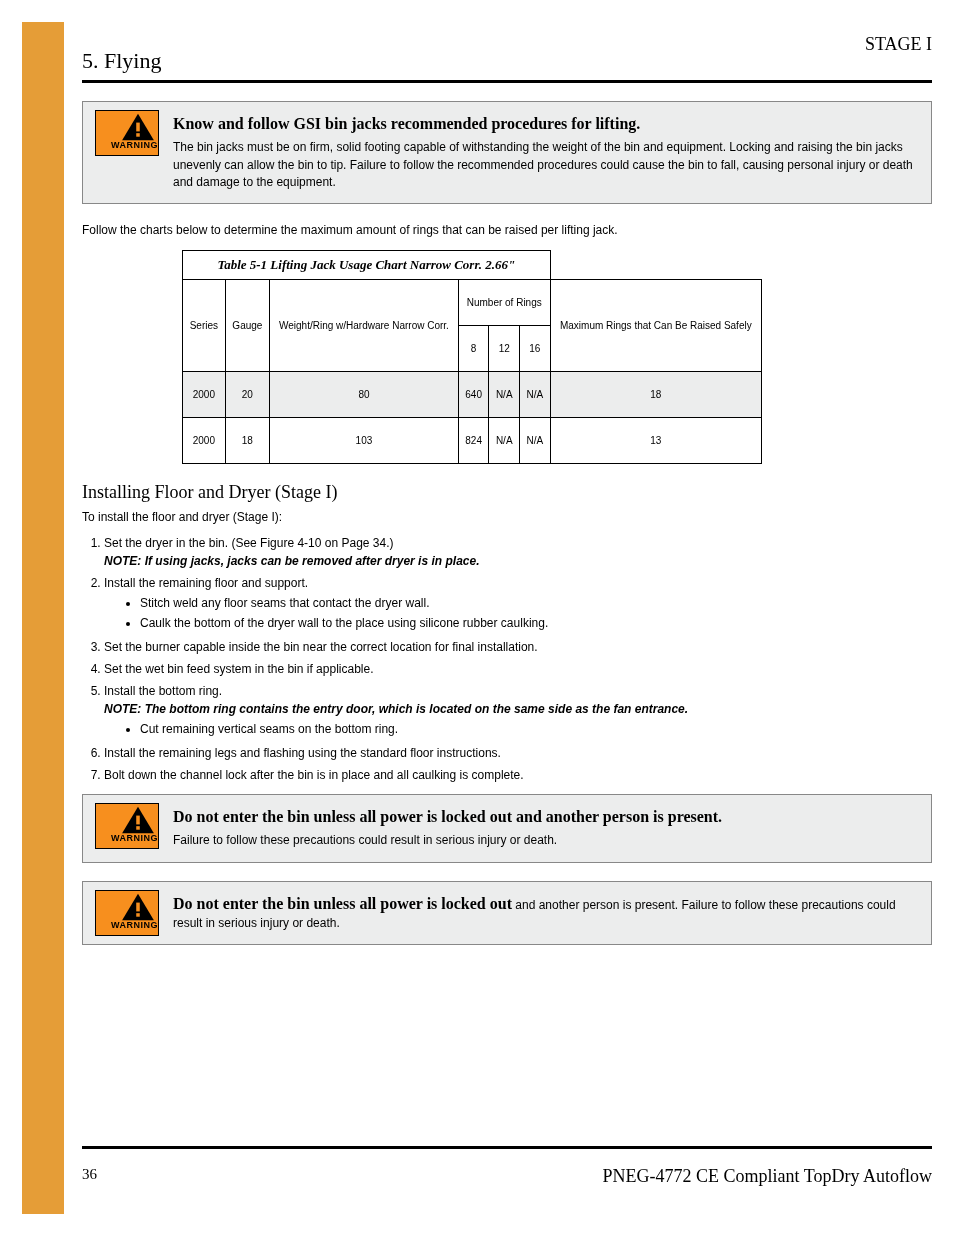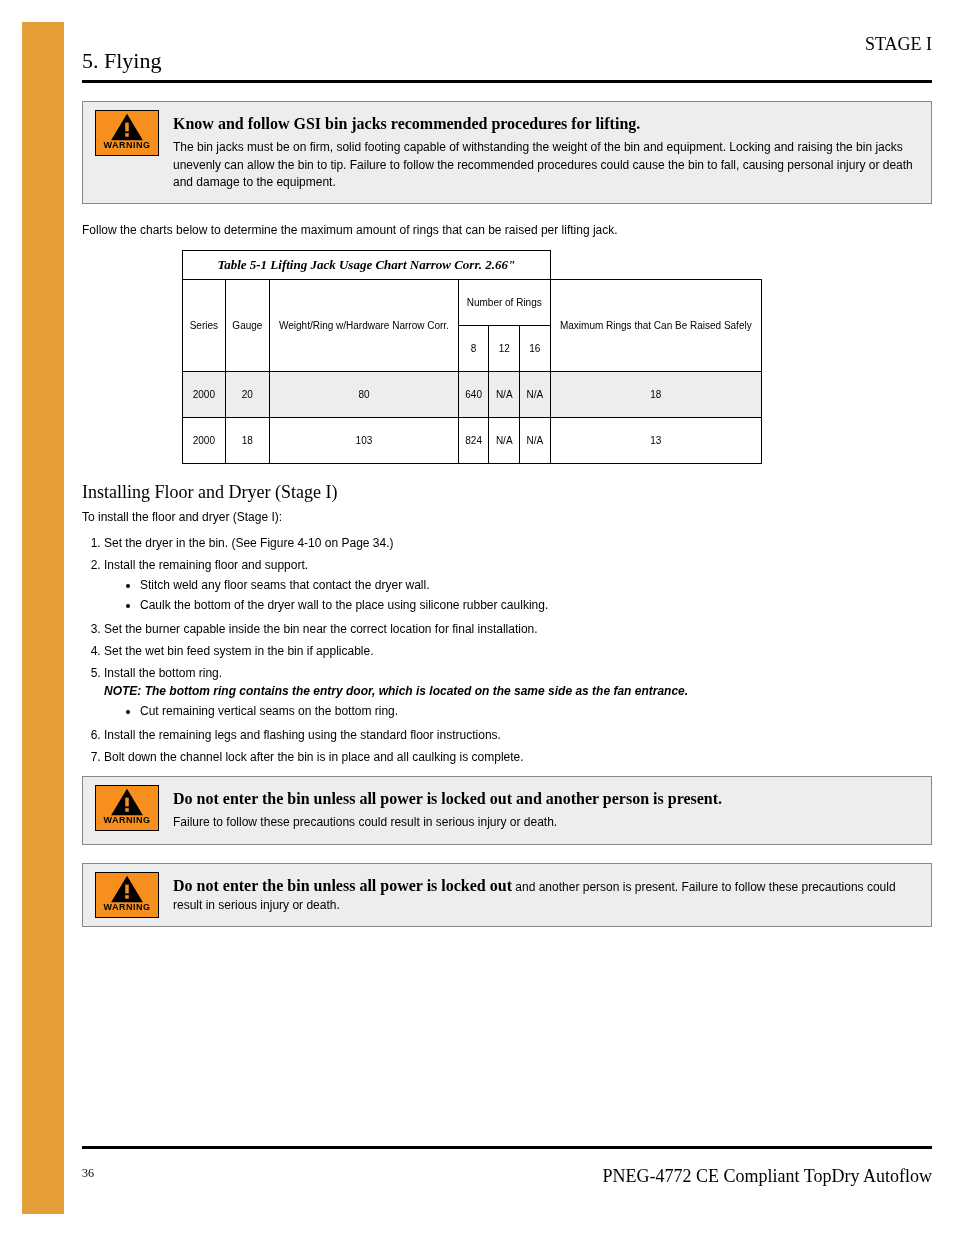--- a/index.html
+++ b/index.html
@@ -7,29 +7,29 @@
 body{width:954px;height:1235px;background:#fff;font-family:Arial,Helvetica,sans-serif;color:#000;position:relative;}
 .side-bar{position:absolute;left:22px;top:22px;width:42px;height:1192px;background:var(--orange);}
 .content{position:absolute;left:82px;top:22px;width:850px;}
 h1.section{font-family:Georgia,'Times New Roman',serif;font-weight:normal;font-size:22px;margin:26px 0 0;}
 .header-right{position:absolute;right:0;top:12px;font-family:Georgia,'Times New Roman',serif;font-size:18px;}
 hr.rule{border:none;border-top:3px solid #000;margin:6px 0 18px;}
 .sub-h{font-family:Georgia,'Times New Roman',serif;font-weight:normal;font-size:18px;margin:18px 0 4px;}
 p.body{font-size:12px;line-height:1.45;margin:6px 0;}
 .callout{background:var(--grey-bg);border:1px solid #888;padding:10px 14px 12px 90px;position:relative;margin:10px 0 18px;}
 .warn-icon{position:absolute;left:12px;top:8px;width:64px;}
-.warn-icon .diamond{width:62px;height:44px;background:var(--warn-orange);border:1px solid #000;display:flex;flex-direction:column;align-items:center;justify-content:flex-start;}
+.warn-icon .diamond{width:62px;height:44px;background:var(--warn-orange);border:1px solid #000;display:flex;flex-direction:column;align-items:flex-end;justify-content:flex-start;}
 .warn-icon svg{display:block;margin-top:1px;}
 .warn-label{font-size:9px;font-weight:bold;letter-spacing:0.5px;text-align:center;margin-top:-2px;}
 .callout .cap{font-family:Georgia,'Times New Roman',serif;font-size:16px;font-weight:bold;margin:0 0 4px;}
 .callout p{font-size:12px;margin:0;line-height:1.45;}
 
 .bottom-rule{position:absolute;left:82px;width:850px;bottom:86px;border-top:3px solid #000;}
 .footer{position:absolute;bottom:48px;left:82px;width:850px;display:flex;justify-content:space-between;font-family:Georgia,'Times New Roman',serif;}
-.footer .page{font-size:12px;}
+.footer .page{font-size:15px;}
 .footer .doc{font-size:18px;}
 
 .tbl-wrap{margin:10px 0 16px 100px;}
 table.chart{border-collapse:collapse;font-size:10px;width:580px;}
 table.chart td,table.chart th{border:1px solid #000;padding:17px 6px;text-align:center;vertical-align:middle;}
 table.chart .title{font-family:Georgia,'Times New Roman',serif;font-style:italic;font-weight:bold;font-size:13px;padding:6px;}
 table.chart .zebra{background:var(--grey-bg);}
 ol.numbers{font-size:12px;line-height:1.5;padding-left:22px;margin:8px 0;}
 ol.numbers li{margin-bottom:4px;}
 ul.bullets{font-size:12px;line-height:1.5;padding-left:36px;margin:2px 0 6px;list-style-type:disc;}
@@ -104,20 +104,21 @@
     </tbody>
       </table>
   </div>
 
   <div class="sub-h">Installing Floor and Dryer (Stage I)</div>
   <p class="body">To install the floor and dryer (Stage I):</p>
 
   <ol class="numbers">
     <li>
       <span>Set the dryer in the bin. (See Figure 4-10 on Page 34.)</span><br>
+      <em><strong>NOTE: If using jacks, jacks can be removed after dryer is in place.</strong></em>
     </li>
     <li>
       <span>Install the remaining floor and support.</span>
       <ul class="bullets">
         <li>Stitch weld any floor seams that contact the dryer wall.</li>
         <li>Caulk the bottom of the dryer wall to the place using silicone rubber caulking.</li>
       </ul>
     </li>
     <li>Set the burner capable inside the bin near the correct location for final installation.</li>
     <li>Set the wet bin feed system in the bin if applicable.</li>

